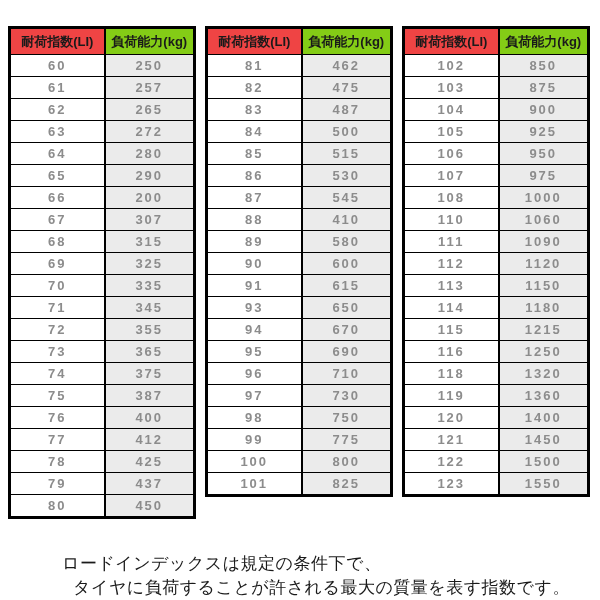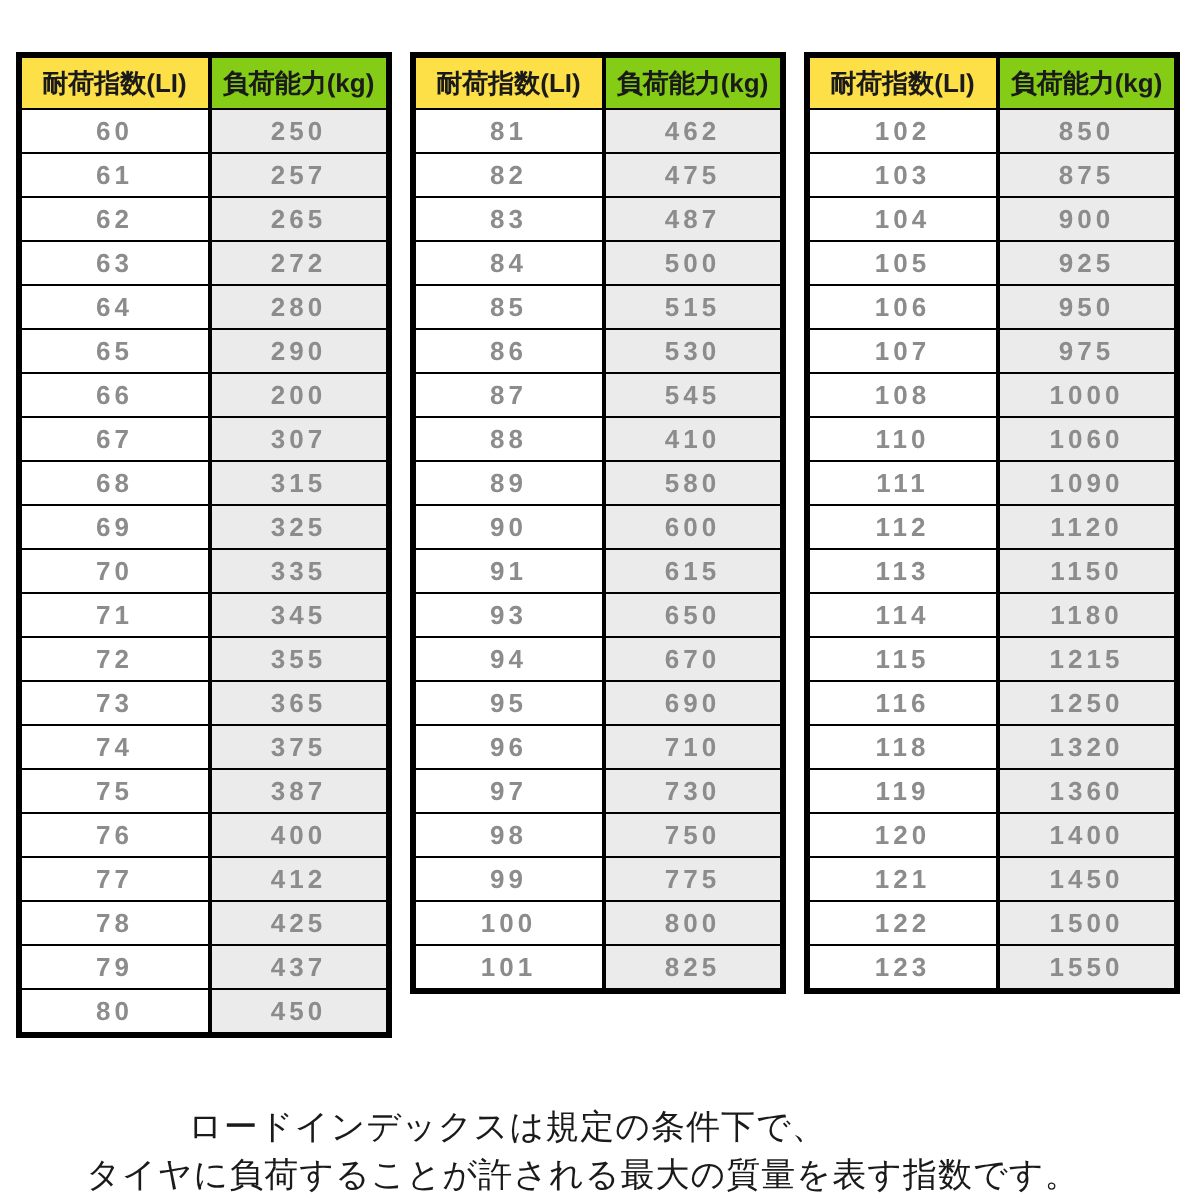--- a/index.html
+++ b/index.html
@@ -45,21 +45,21 @@
   table.li-table th:first-child,
   table.li-table td:first-child {
     border-right: 2px solid #000000;
     width: 50%;
   }
   table.li-table th {
     height: 25px;
     font-size: 13px;
     font-weight: bold;
     color: #1a1a1a;
-    background: #fde047;
+    background: #ef4444;
     letter-spacing: 0px;
   }
   table.li-table th:last-child {
     background: #84cc16;
   }
   table.li-table td {
     height: 21px;
     font-size: 13px;
     font-weight: bold;
     color: #8c8c8c;
@@ -72,22 +72,22 @@
   .footer-note {
     position: absolute;
     top: 552px;
     left: 0;
     width: 600px;
     font-size: 17px;
     line-height: 24px;
     color: #1a1a1a;
     letter-spacing: 0.5px;
   }
-  .footer-note .line1 { padding-left: 94px; }
-  .footer-note .line2 { padding-left: 43px; }
+  .footer-note .line1 { padding-left: 62px; }
+  .footer-note .line2 { padding-left: 43px; text-align: center; }
 </style>
 </head>
 <body>
 
 <div class="page">
 
   <div class="tables-row">
 
     <table class="li-table">
       <thead>

